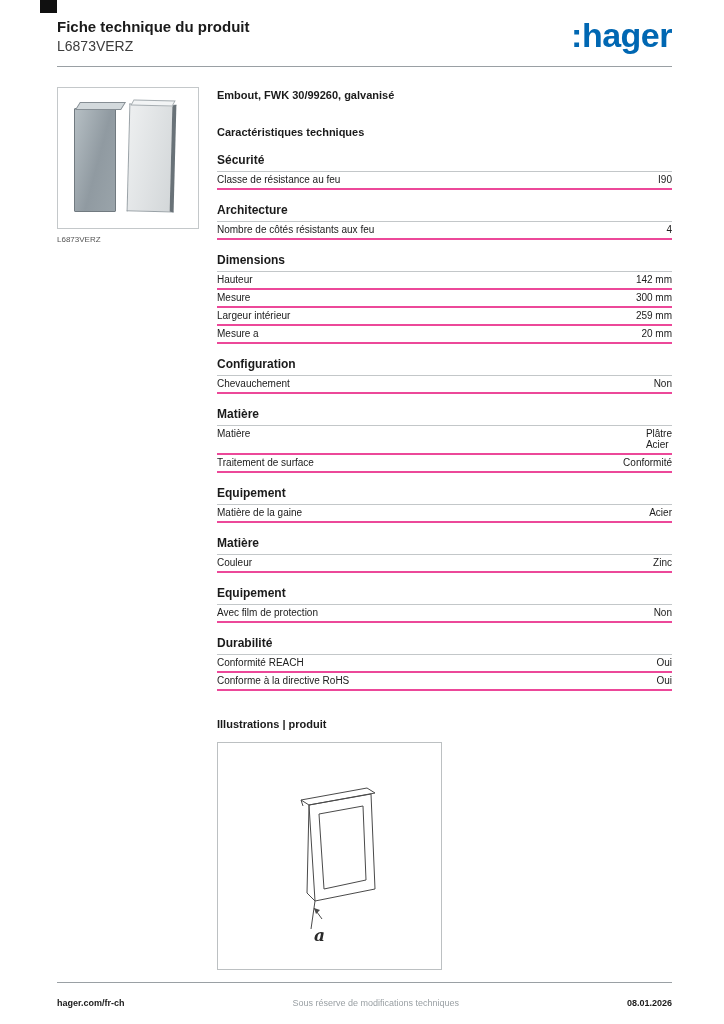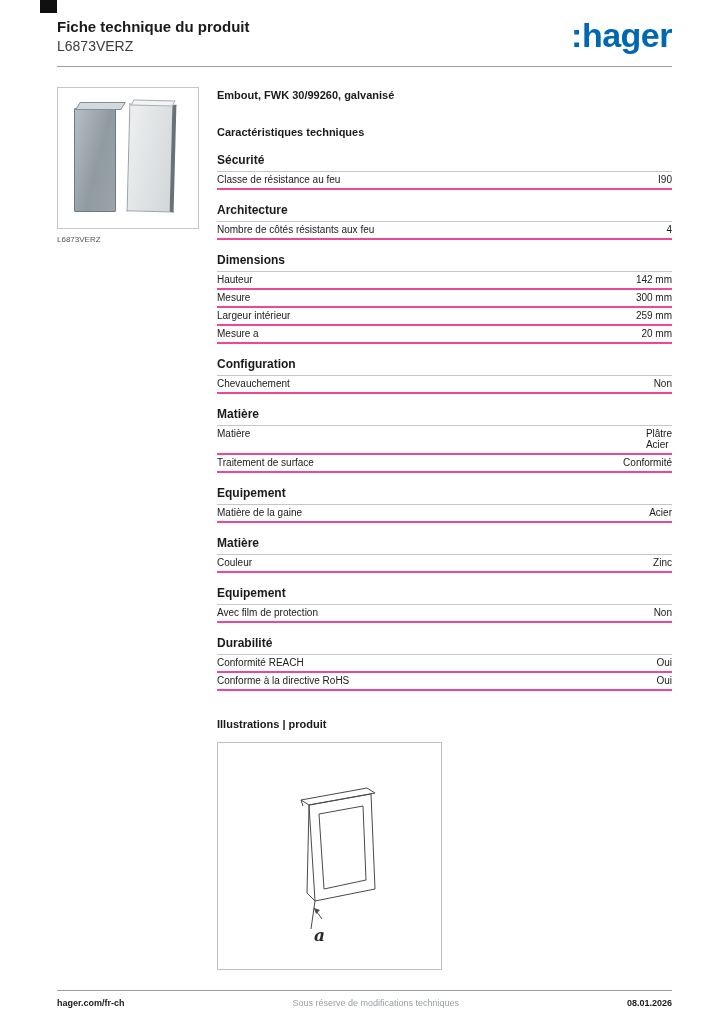--- a/index.html
+++ b/index.html
@@ -43,21 +43,21 @@
   .section-title{font-size:12px;font-weight:bold;margin:0 0 4px;}
   .rows{border-top:1px solid #c3c7c9;}
   .spec-row{display:flex;justify-content:space-between;align-items:flex-start;
     font-size:10px;color:#202020;padding:2px 0 3px;border-bottom:2px solid #ec4899;}
   .spec-label{text-align:left;}
   .spec-value{text-align:left;}
   .illu-heading{font-size:11px;font-weight:bold;margin:27px 0 0;}
   .drawing-box{width:223px;height:226px;border:1px solid #bcc0c2;margin-top:12px;}
   .drawing-box svg{display:block;}
   
-  footer{position:absolute;left:57px;right:52px;bottom:16px;border-top:1px solid #9aa0a4;padding-top:7px;}
+  footer{position:absolute;left:57px;right:52px;bottom:16px;border-top:1px solid #9aa0a4;padding-top:15px;}
   .footer-row{display:flex;justify-content:space-between;align-items:baseline;font-size:9px;}
   .footer-left{font-weight:bold;color:#1a1a1a;cursor:pointer;}
   .footer-center{color:#9aa0a4;}
   .footer-right{font-weight:bold;color:#1a1a1a;}
 </style>
 </head>
 <body>
 
 <div class="page">
 

